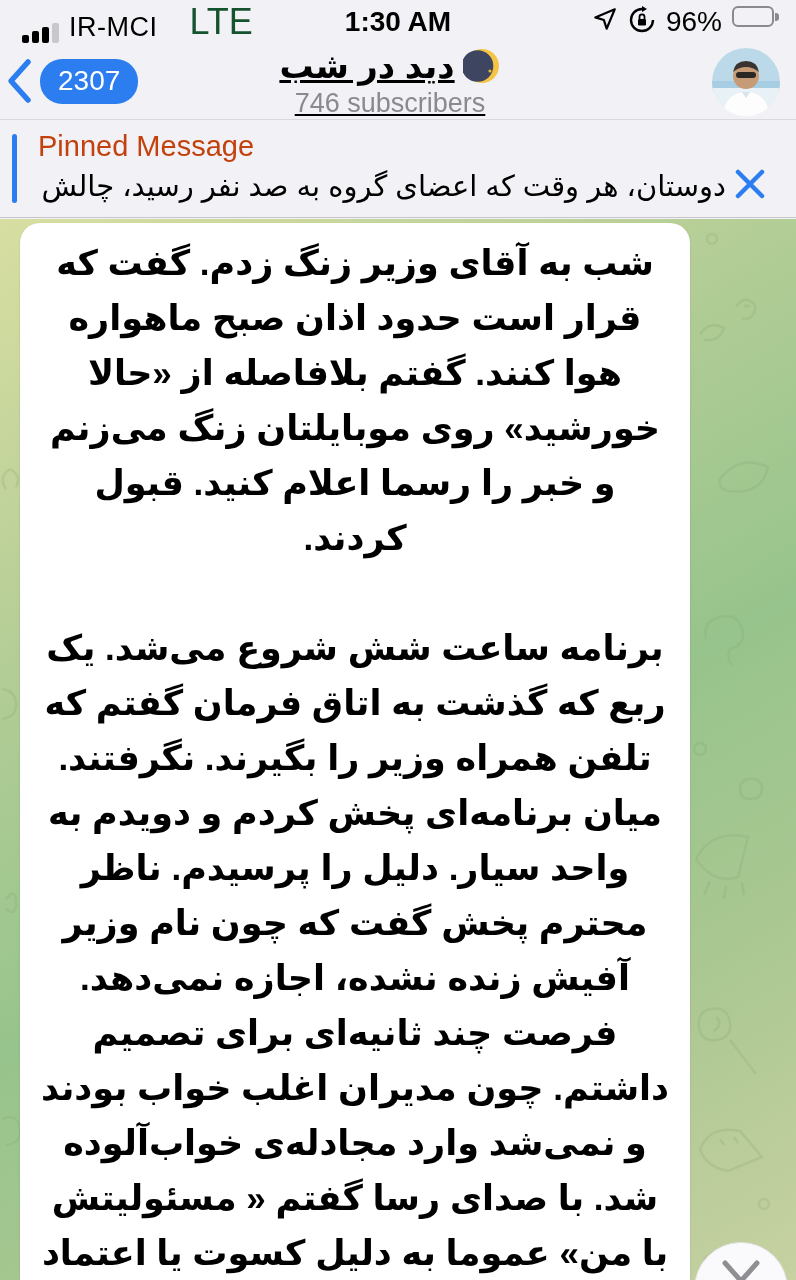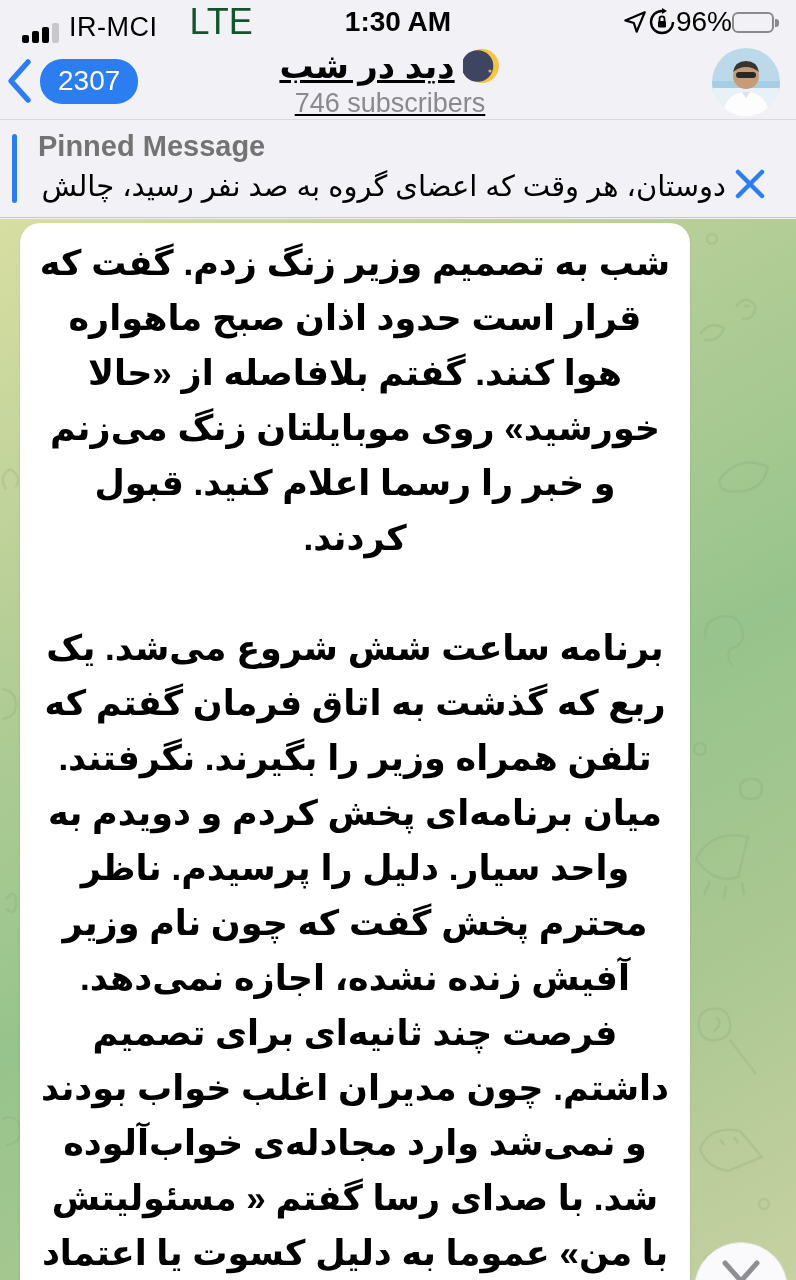--- a/index.html
+++ b/index.html
@@ -5,21 +5,21 @@
   * { box-sizing: border-box; margin: 0; padding: 0; }
   html,body { width:796px; height:1280px; overflow:hidden; }
   body { font-family:"Liberation Sans","DejaVu Sans",sans-serif; background:#f2f2f6; position:relative; }
 
   
   .status-bar { height:44px; background:#f2f2f6; display:flex; align-items:center; position:relative; padding:0 22px; }
   .sb-left { display:flex; align-items:flex-end; gap:10px; }
   .sb-carrier { font-size:27px; color:#000; letter-spacing:.5px;margin-top:8px; }
   .sb-net { font-size:36px; color:#14532d; margin-left:22px; }
   .sb-time { position:absolute; left:0; right:0; text-align:center; font-size:28px; font-weight:700; color:#000; }
-  .sb-right { margin-left:auto; display:flex; align-items:center; z-index:2; }
+  .sb-right { margin-left:auto; display:flex; gap:10px; z-index:2; }
   .sb-pct { font-size:28px; color:#000; }
   .signal { display:flex; align-items:flex-end; gap:3px; }
   .signal i { display:block; width:7px; border-radius:2px; background:#000; }
   .signal i:nth-child(1){height:8px;} .signal i:nth-child(2){height:12px;}
   .signal i:nth-child(3){height:16px;} .signal i:nth-child(4){height:20px; background:#c8c8cc;}
   .battery { position:relative; width:42px; height:21px; border:2px solid #8a8a8e; border-radius:6px; padding:2px; }
   .battery::after { content:""; position:absolute; right:-7px; top:5px; width:4px; height:8px; background:#8a8a8e; border-radius:0 3px 3px 0; }
   .battery .fill { height:100%; width:96%; background:#000; border-radius:3px; }
 
   
@@ -28,21 +28,21 @@
   .back-badge { background:#2b7df0; color:#fff; font-size:28px; line-height:1; padding:8px 18px 9px; border-radius:22px; }
   .title-wrap { position:absolute; left:0; right:16px; top:2px; text-align:center;text-decoration:underline; }
   .title-row { display:flex; direction:rtl; justify-content:center; align-items:center; gap:8px; }
   .chan-title { font-size:34px; font-weight:700; color:#000; }
   .chan-sub { font-size:27px; color:#8a8a8e; margin-top:2px; }
   .avatar { position:absolute; right:16px; top:4px; width:68px; height:68px; border-radius:50%; overflow:hidden; cursor:pointer; }
 
   
   .pinned-bar { height:98px; background:#f2f2f6; position:relative; border-bottom:1px solid #c6c6ca; padding:10px 70px 8px 38px; cursor:pointer; }
   .pin-line { position:absolute; left:12px; top:14px; bottom:14px; width:5px; border-radius:3px; background:#2b7df0; }
-  .pin-label { color:#737373; font-size:29px;font-weight:bold; }
+  .pin-label { color:#c2410c; font-size:29px; }
   .pin-preview { direction:rtl; text-align:right; font-size:29px; color:#000; margin-top:6px; white-space:nowrap; overflow:hidden; }
   .pin-close { position:absolute; right:26px; top:44px; width:40px; height:40px; cursor:pointer; }
 
   
   .chat-area { position:absolute; top:219px; left:0; right:0; bottom:0; overflow:hidden;
     background:linear-gradient(150deg,#d8dea2 0%,#b3cd96 30%,#97c48c 55%,#a9c791 75%,#c7d1a1 100%); }
   .doodles { position:absolute; inset:0; opacity:.45; }
   .bubble { position:absolute; top:4px; left:20px; width:670px; bottom:-40px; background:#ffffff;
     border-radius:20px; padding:12px 18px; box-shadow:0 1px 2px rgba(0,0,0,.15); }
   .bubble p { direction:rtl; text-align:center; font-size:35px; line-height:55px; font-weight:700; color:#000; margin-bottom:55px; }
@@ -138,21 +138,21 @@
       <path d="M2 470 q14 2 14 16 q0 12-14 14"></path>
       <path d="M6 680 q10-12 10 4 q0 14-10 6"></path>
       <path d="M2 900 q16-6 18 10 q2 14-14 16"></path>
       <path d="M700 930 q10-24 40-18 l22 26 -34 14 q-22-4-28-22z m20-10 l4 6 m10-8 l4 6"></path>
       <path d="M704 1040 q24-20 56-6 q-8 22-36 20 l-8 18 m-4-32 q-8 10-6 22"></path>
       <circle cx="764" cy="985" r="5"></circle>
     </g>
   </svg>
 
   <div class="bubble">
-    <p>شب به تصمیم وزیر زنگ زدم. گفت که قرار است حدود اذان صبح ماهواره هوا کنند. گفتم بلافاصله از «حالا خورشید» روی موبایلتان زنگ می‌زنم و خبر را رسما اعلام کنید. قبول کردند.</p>
+    <p>شب به آقای وزیر زنگ زدم. گفت که قرار است حدود اذان صبح ماهواره هوا کنند. گفتم بلافاصله از «حالا خورشید» روی موبایلتان زنگ می‌زنم و خبر را رسما اعلام کنید. قبول کردند.</p>
     <p>برنامه ساعت شش شروع می‌شد. یک ربع که گذشت به اتاق فرمان گفتم که تلفن همراه وزیر را بگیرند. نگرفتند. میان برنامه‌ای پخش کردم و دویدم به واحد سیار. دلیل را پرسیدم. ناظر محترم پخش گفت که چون نام وزیر آفیش زنده نشده، اجازه نمی‌دهد. فرصت چند ثانیه‌ای برای تصمیم داشتم. چون مدیران اغلب خواب بودند و نمی‌شد وارد مجادله‌ی خواب‌آلوده شد. با صدای رسا گفتم « مسئولیتش با من» عموما به دلیل کسوت یا اعتماد یا هر چیز دیگری روی من را زمین نمی‌انداختند.</p>
 
   </div>
 
   <div class="scroll-btn">
     <svg width="44" height="30" viewBox="0 0 44 30">
       <polyline points="6,4 22,22 38,4" fill="none" stroke="#8e8e93" stroke-width="5" stroke-linecap="round" stroke-linejoin="round"></polyline>
     </svg>
   </div>
 </div>

